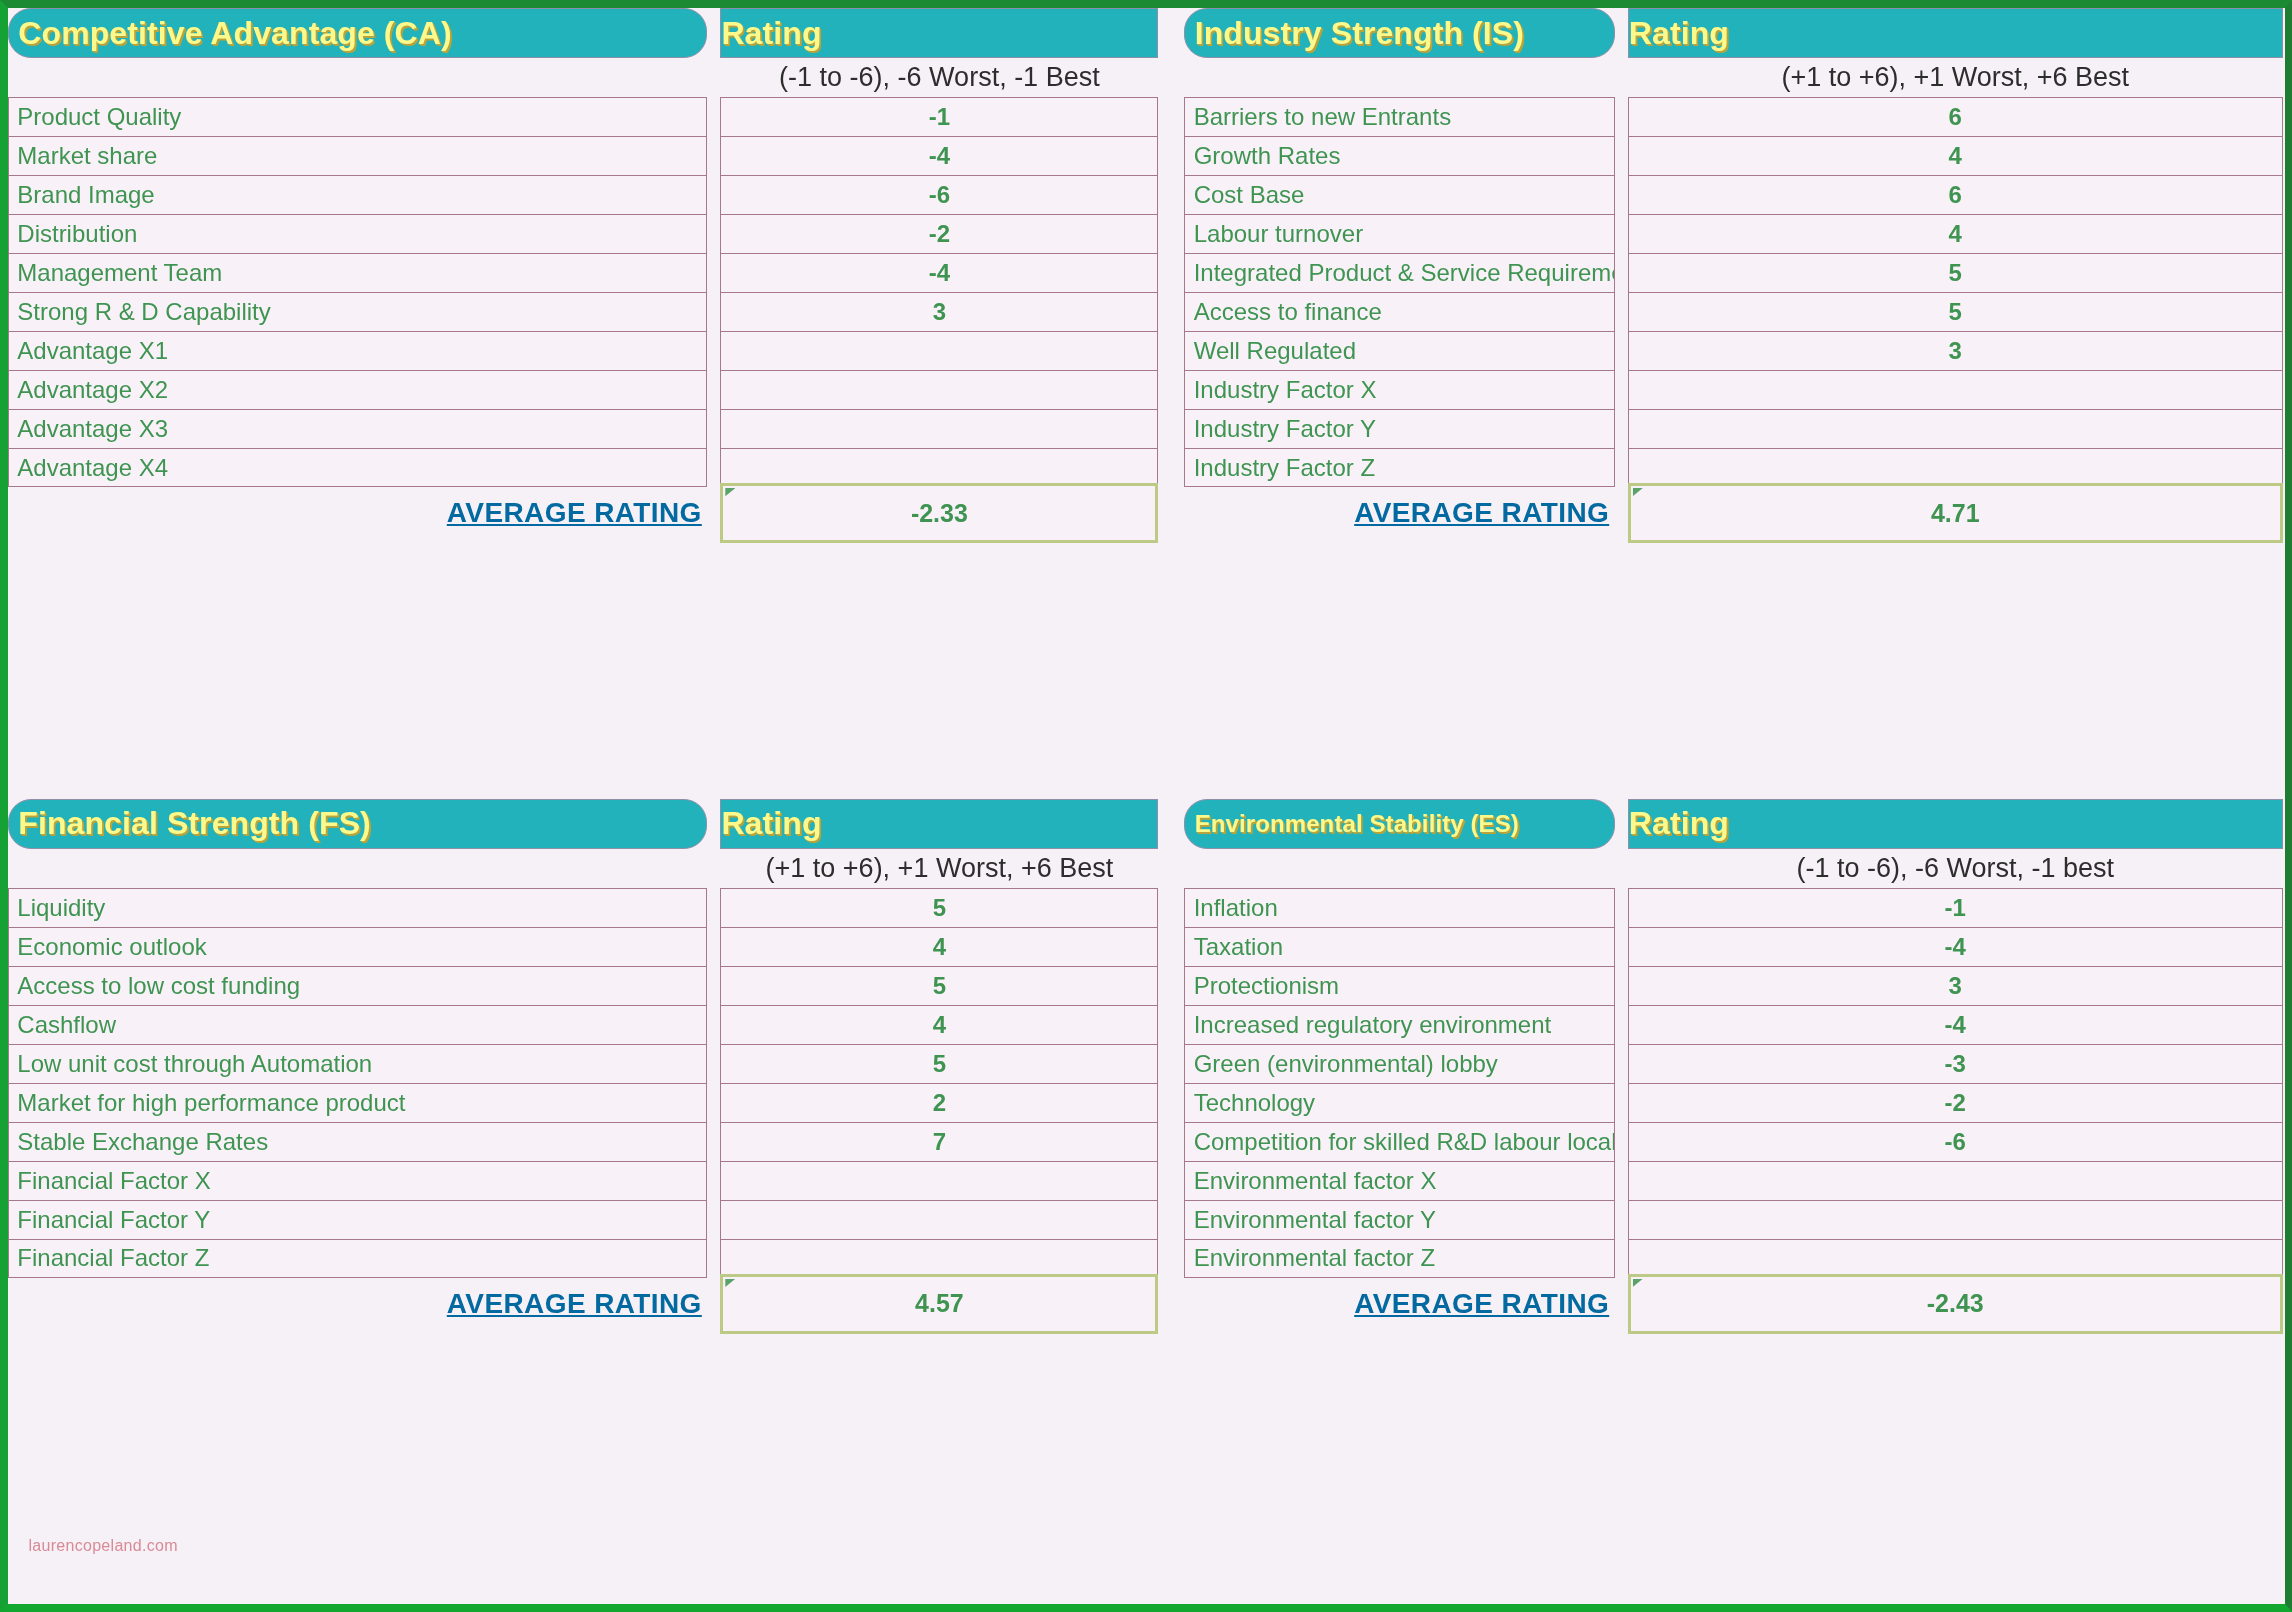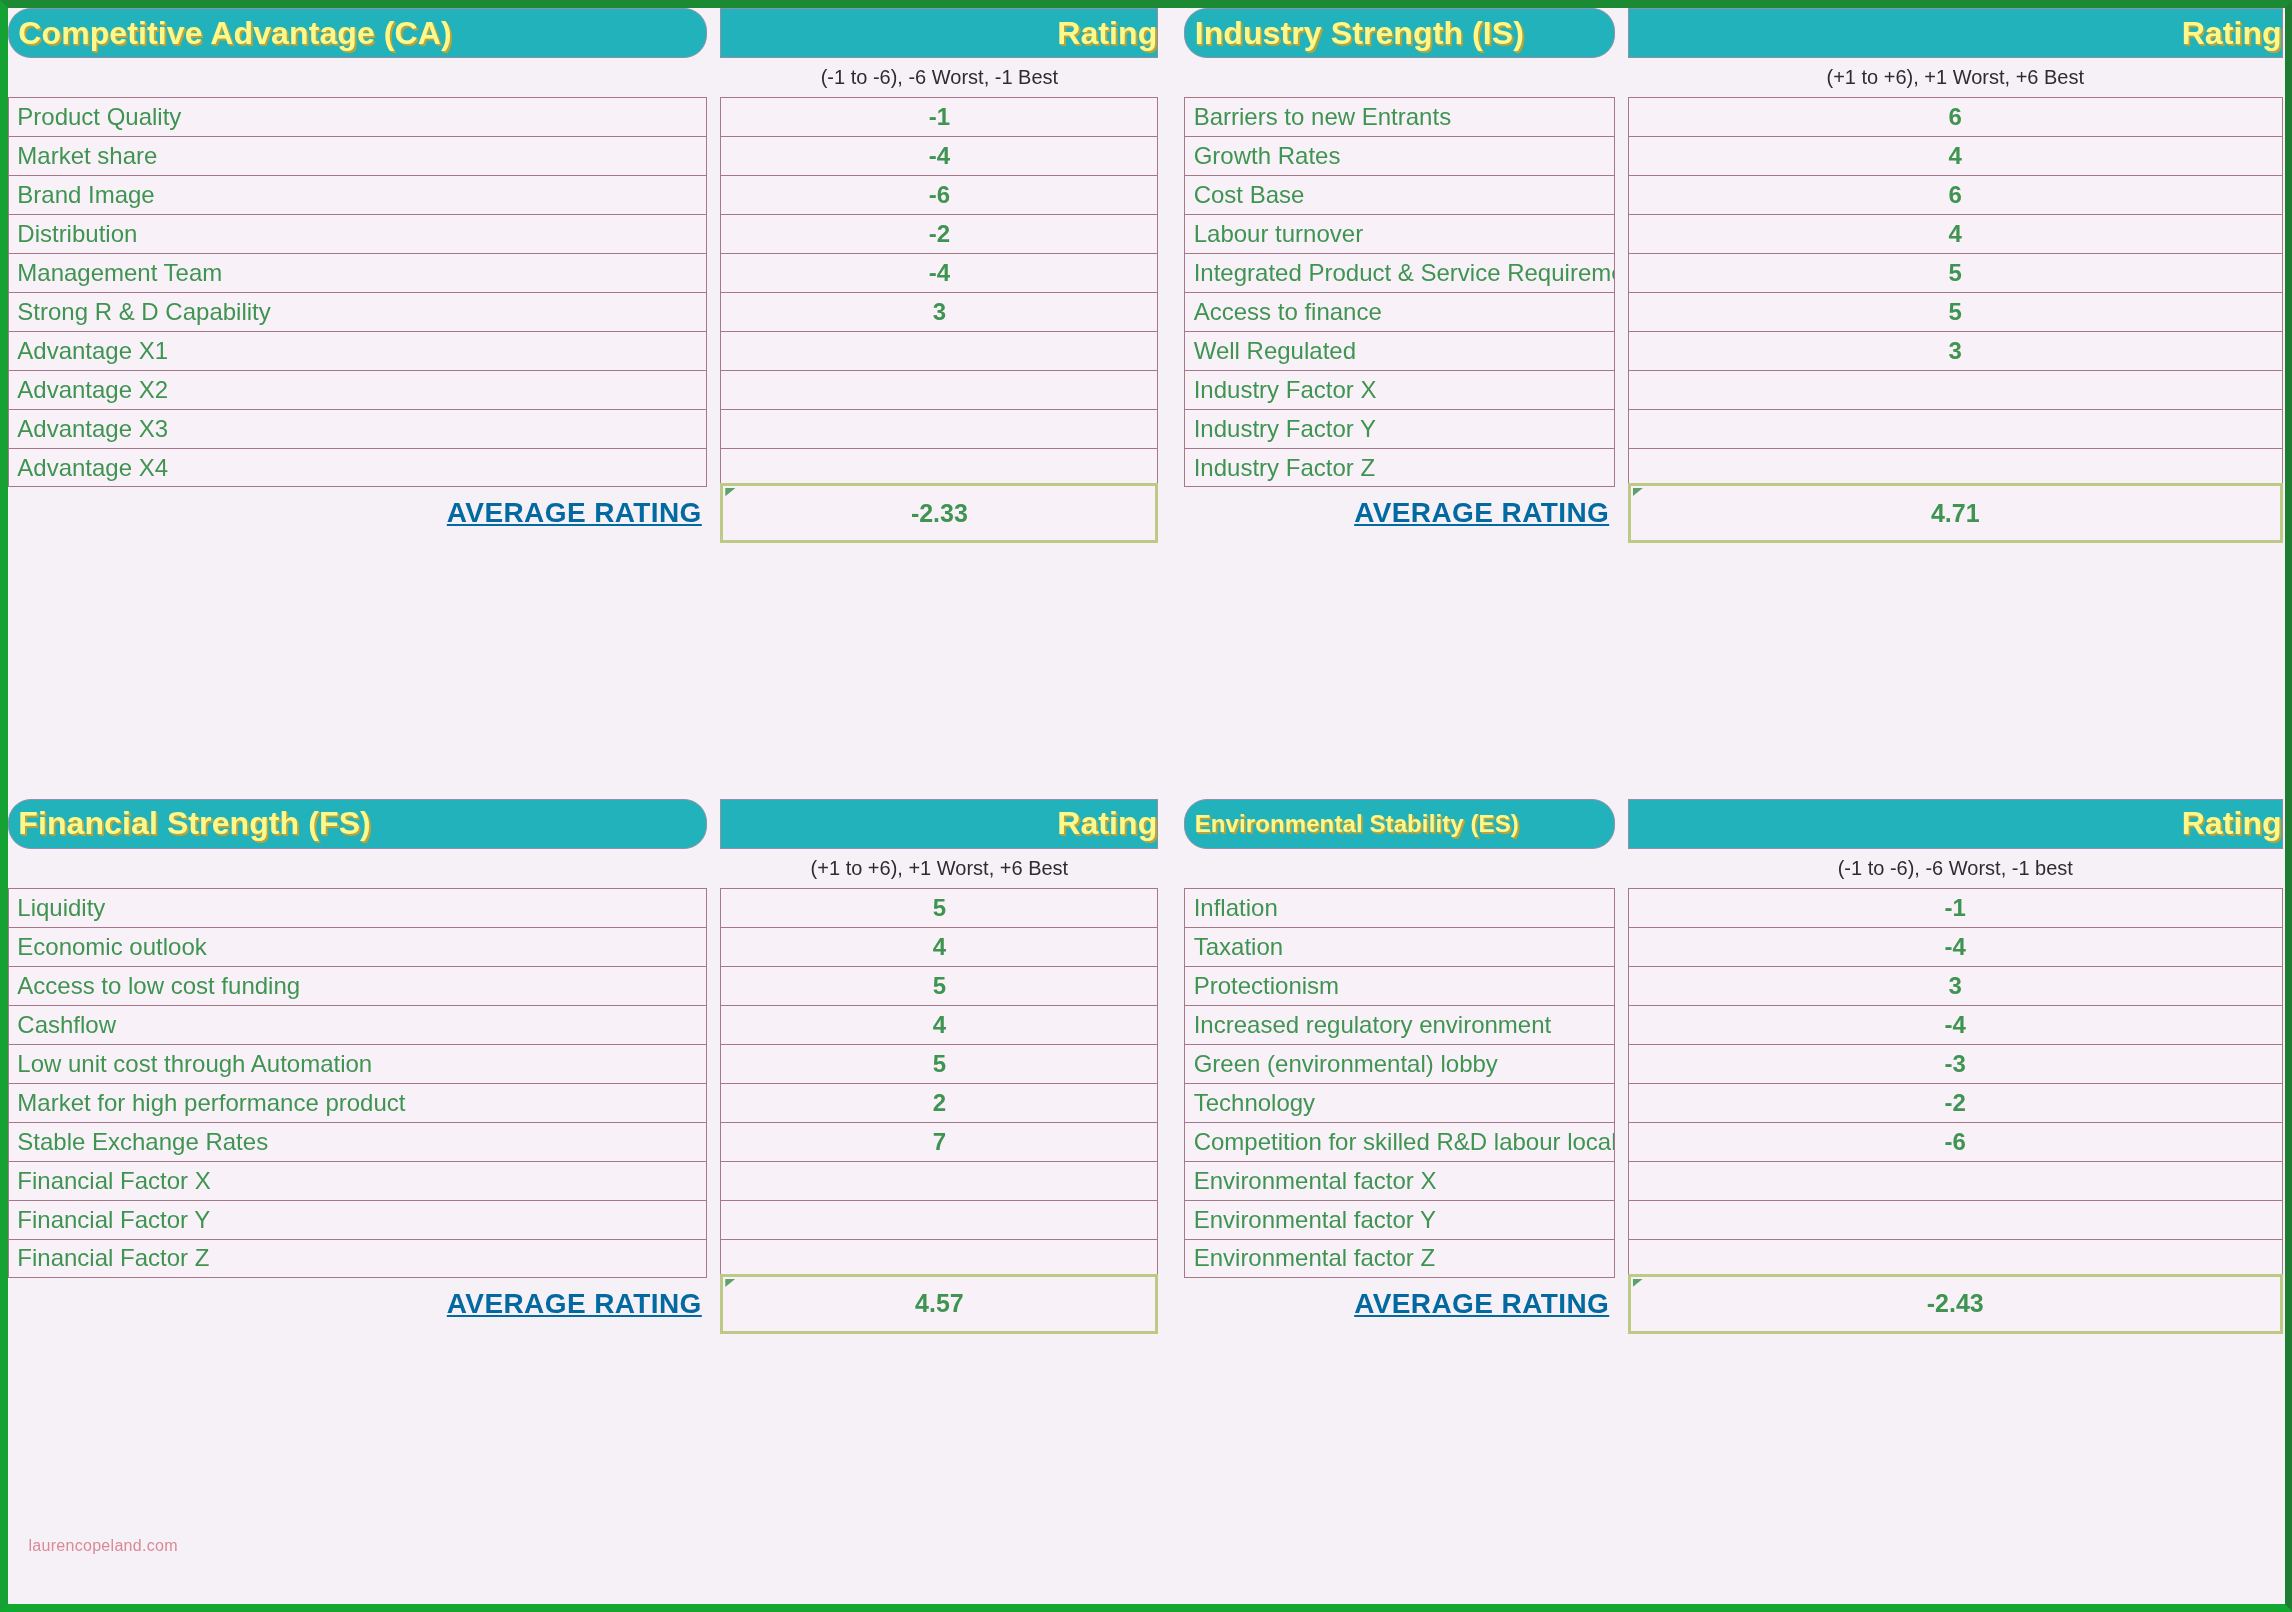--- a/index.html
+++ b/index.html
@@ -39,38 +39,38 @@
   
   .hdr {
     background: #21b2bb;
     height: 50px;
     display: flex;
     align-items: center;
     border: 0.9px solid #8f8fa8;
     margin-bottom: 0;
   }
   .hdr.left  { padding-left: 9.3px; justify-content: flex-start; border-radius: 23px; }
-  .hdr.mid   { justify-content: flex-end; }
+  .hdr.mid   { justify-content: flex-start; }
   .hdr-txt {
     color: #fbf98c;
     font-size: 32px;
     font-weight: bold;
     letter-spacing: 0.1px;
     text-shadow: 1.9px 1.9px 0 #b8a43a, 0.9px 0.9px 0 #c9b445;
     white-space: nowrap;
   }
   .hdr-txt.sm { font-size: 24px; }
 
   
   .scale {
     height: 39px;
     display: flex;
     align-items: center;
     justify-content: center;
-    font-size: 20px;
+    font-size: 27px;
     color: #2d2d2d;
     white-space: nowrap;
     text-align: center;
   }
   .scale.blank { color: transparent; }
 
   
   .rows { display: flex; flex-direction: column; }
   .cell {
     height: 39px;

